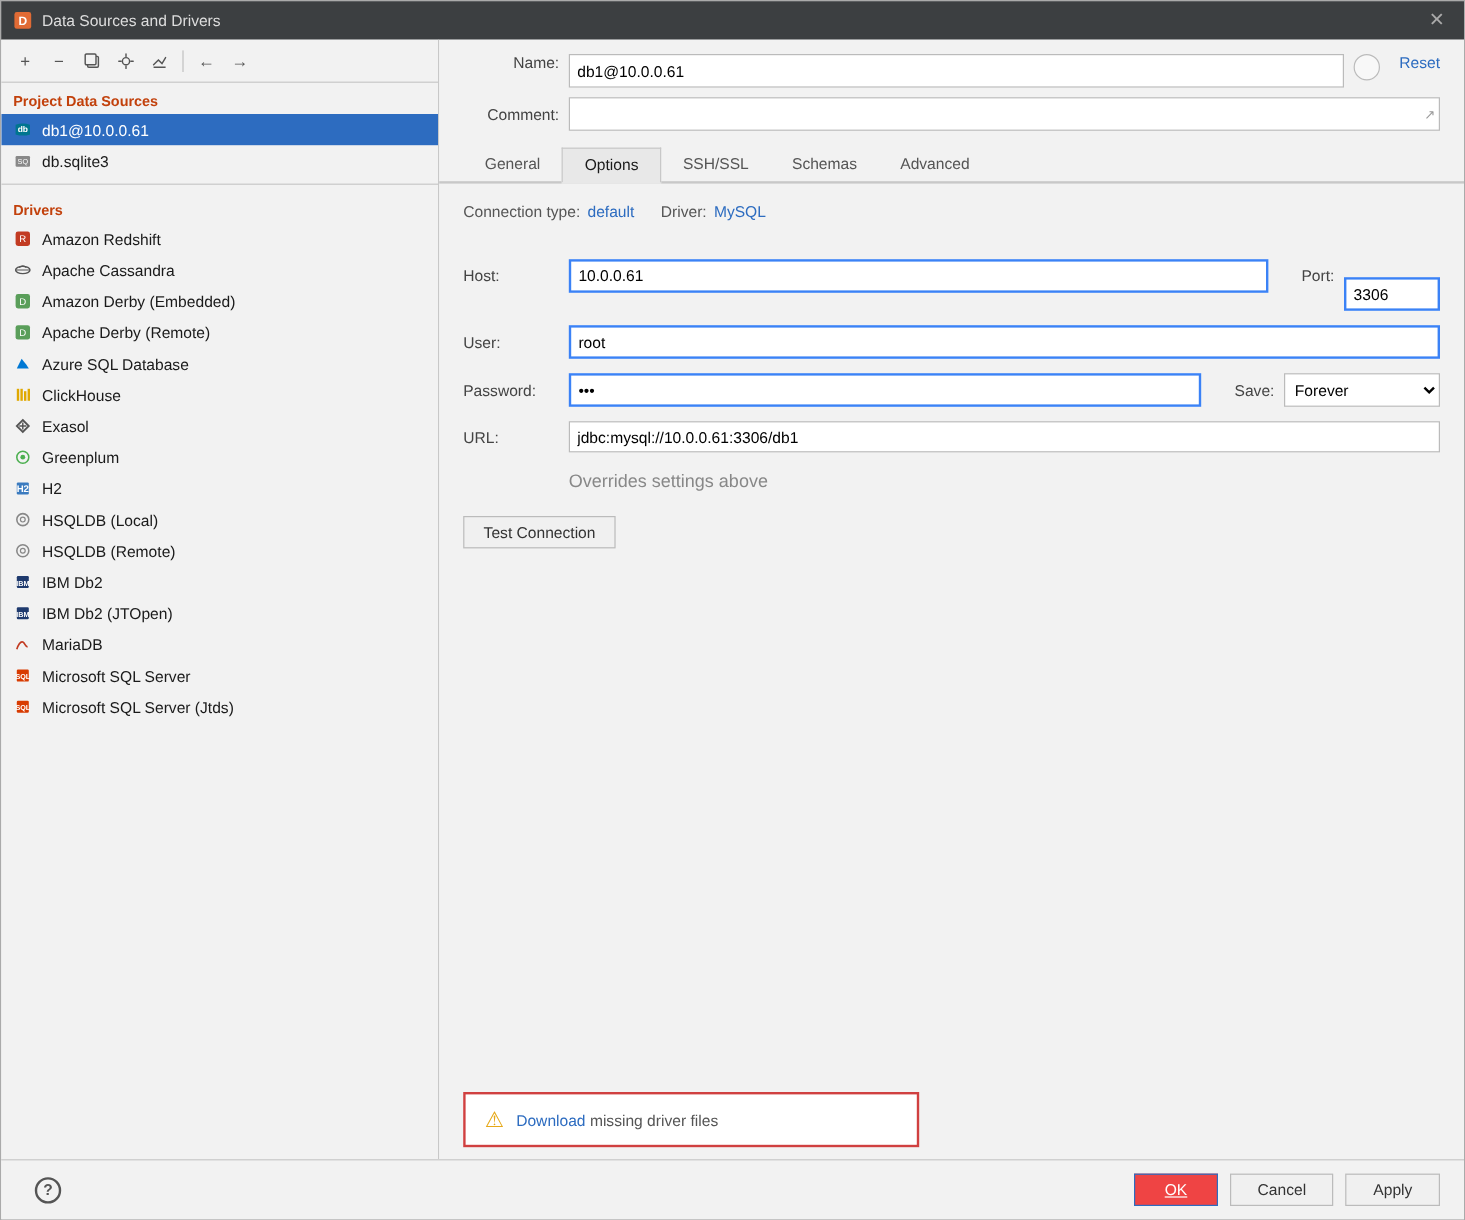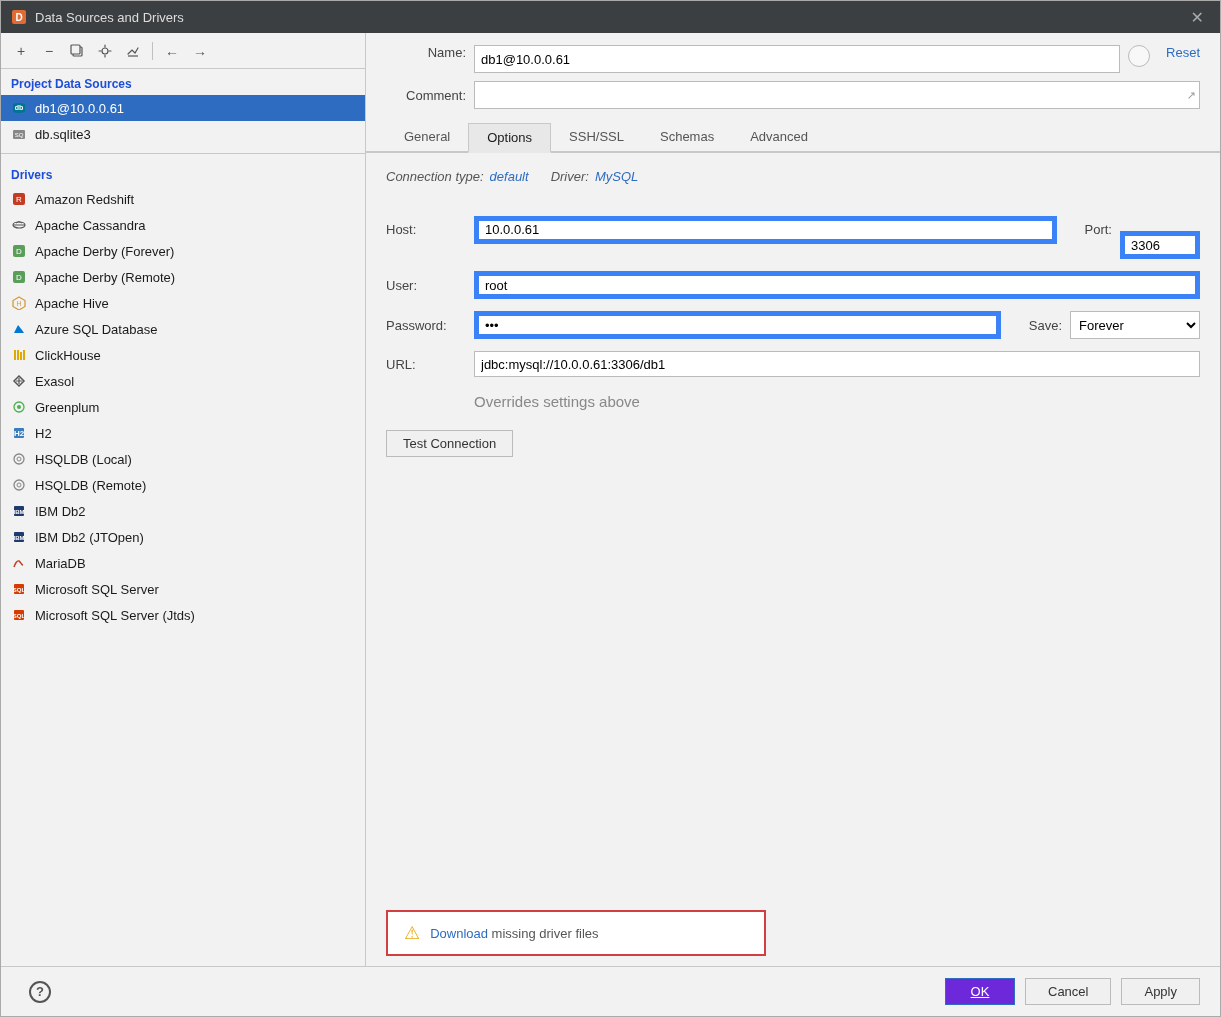--- a/index.html
+++ b/index.html
@@ -88,21 +88,21 @@
       margin: 0 3px;
     }
     .left-list {
       flex: 1;
       overflow-y: auto;
     }
     .section-label {
       font-weight: bold;
       font-size: 12px;
       padding: 8px 10px 4px 10px;
-      color: #1d4ed8;
+      color: #c2410c;
     }
     .list-item {
       display: flex;
       align-items: center;
       padding: 5px 10px;
       cursor: pointer;
       gap: 8px;
     }
     .list-item.selected {
       background: #2d6cc0;
@@ -225,41 +225,40 @@
     .form-area {
       padding: 16px 20px;
       flex: 1;
     }
     .conn-type-row {
       display: flex;
       align-items: flex-end;
       gap: 6px;
       margin-bottom: 16px;
       font-size: 13px;
-      font-style: italic;
     }
     .conn-type-label { color: #555; }
     .conn-type-value { color: #2d6cc0; cursor: pointer; }
     .driver-label { color: #555; }
     .driver-value { color: #2d6cc0; cursor: pointer; }
     .form-row {
       display: flex;
       align-items: center;
       margin-bottom: 12px;
       gap: 8px;
     }
     .form-label {
       width: 80px;
       text-align: left;
       color: #444;
       flex-shrink: 0;
     }
     .form-input {
       height: 28px;
-      border: 5px solid #3b82f6;
+      border: 2px solid #3b82f6;
       background: #fff;
       padding: 0 6px;
       font-size: 13px;
       outline: none;
     }
     .host-input { flex: 1; }
     .port-label { color: #444; flex-shrink: 0; }
     .port-input { width: 80px; margin-top: 31px; }
     .user-input { flex: 1; }
     .password-input { flex: 1; }
@@ -341,21 +340,21 @@
     .btn {
       padding: 5px 22px;
       border: 1px solid #bbb;
       background: #f0f0f0;
       cursor: pointer;
       font-size: 13px;
       color: #333;
       min-width: 70px;
     }
     .btn.primary {
-      background: #6d28d9;
+      background: #ef4444;
       color: #fff;
       border-color: #2d6cc0;
       text-decoration: underline;
     }
     
     .help-area {
       display: flex;
       align-items: center;
       padding: 0 8px;
     }
@@ -467,42 +466,33 @@
           <span class="item-label">Apache Cassandra</span>
         </div>
 
         <div class="list-item">
           <div class="item-icon">
             <svg width="14" height="14" viewBox="0 0 14 14">
               <rect x="1" y="1" width="12" height="12" rx="2" fill="#5a9e5a"></rect>
               <text x="7" y="10" text-anchor="middle" font-size="8" fill="white">D</text>
             </svg>
           </div>
-          <span class="item-label">Apache Derby (Forever)</span>
+          <span class="item-label">Amazon Derby (Embedded)</span>
         </div>
 
         <div class="list-item">
           <div class="item-icon">
             <svg width="14" height="14" viewBox="0 0 14 14">
               <rect x="1" y="1" width="12" height="12" rx="2" fill="#5a9e5a"></rect>
               <text x="7" y="10" text-anchor="middle" font-size="8" fill="white">D</text>
             </svg>
           </div>
           <span class="item-label">Apache Derby (Remote)</span>
         </div>
 
-        <div class="list-item">
-          <div class="item-icon">
-            <svg width="14" height="14" viewBox="0 0 14 14">
-              <polygon points="7,1 13,4.5 13,10.5 7,14 1,10.5 1,4.5" fill="none" stroke="#d49b3e" stroke-width="1.3"></polygon>
-              <text x="7" y="10" text-anchor="middle" font-size="7" fill="#d49b3e">H</text>
-            </svg>
-          </div>
-          <span class="item-label">Apache Hive</span>
-        </div>
 
         <div class="list-item">
           <div class="item-icon">
             <svg width="14" height="14" viewBox="0 0 14 14">
               <path d="M2 11 L6 3 L10 8 L12 11 Z" fill="#0078d4"></path>
             </svg>
           </div>
           <span class="item-label">Azure SQL Database</span>
         </div>
 

